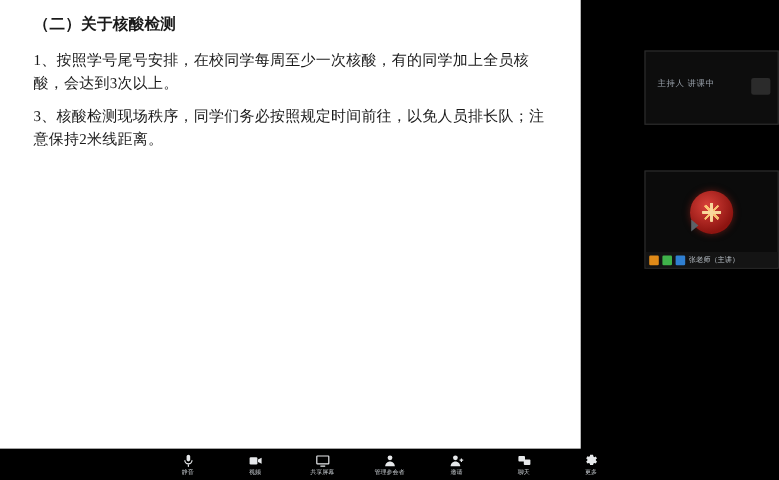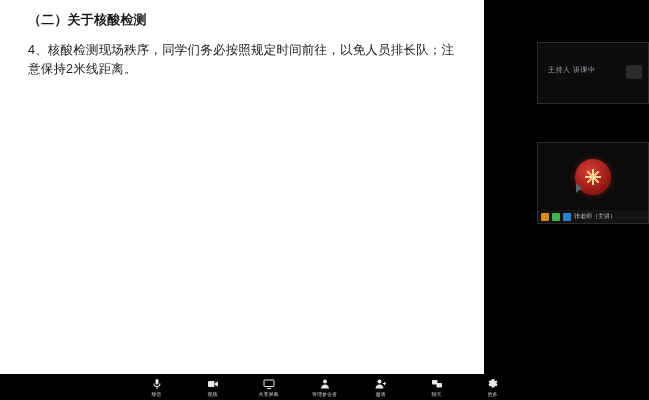--- a/index.html
+++ b/index.html
@@ -22,20 +22,21 @@
 
   
   .slide {
     position: absolute;
     left: 0;
     top: 0;
     width: 484px;
     height: 374px;
     background: #ffffff;
     overflow: hidden;
+    font-family: Liberation Serif, serif;
   }
   .slide-inner {
     position: absolute;
     left: 0;
     top: 0;
     width: 484px;
     height: 374px;
     padding: 10px 20px 0 28px;
     box-sizing: border-box;
   }
@@ -215,21 +216,22 @@
   }
 </style>
 </head>
 <body>
 
 <div class="screen">
 
   <div class="slide">
     <div class="slide-inner">
       <p class="doc-line heading">（二）关于核酸检测</p>
-      <p class="doc-line">4、核酸检测现场秩序，同学们务必按照规定时间前往，以免人员排长队；注意保持2米线距离。</p>
+      <p class="doc-line">1、按照学号尾号安排，在校同学每周至少一次核酸，有的同学加上全员核酸，会达到3次以上。</p>
+      <p class="doc-line">3、核酸检测现场秩序，同学们务必按照规定时间前往，以免人员排长队；注意保持2米线距离。</p>
     </div>
   </div>
   <div class="slide-shadow"></div>
 
   <div class="right-panel">
 
     <div class="video-tile tile-top">
       <span class="tile-top-label">主持人 讲课中</span>
       <span class="tile-top-badge"></span>
     </div>

